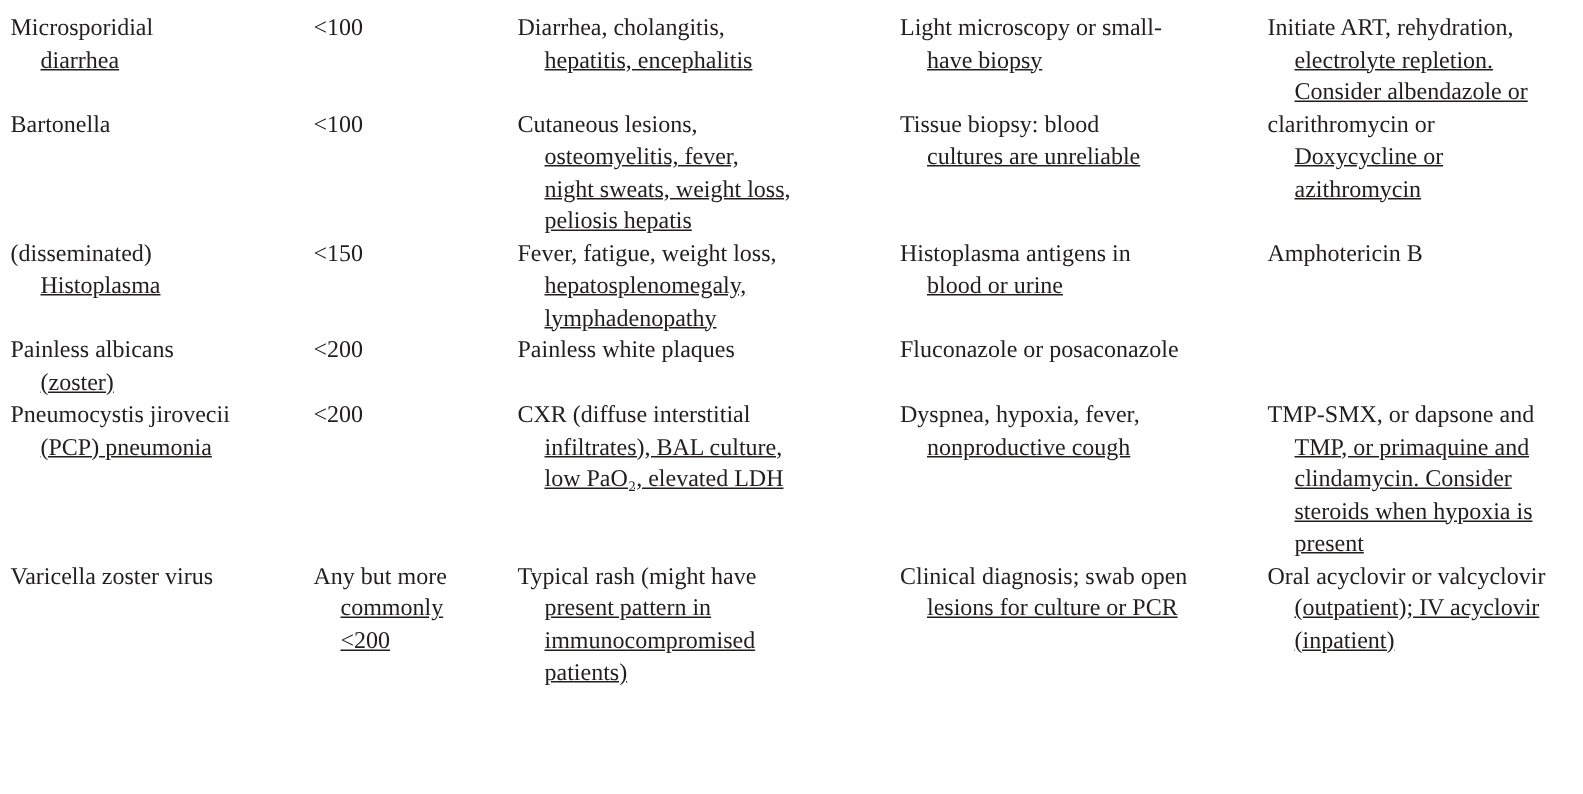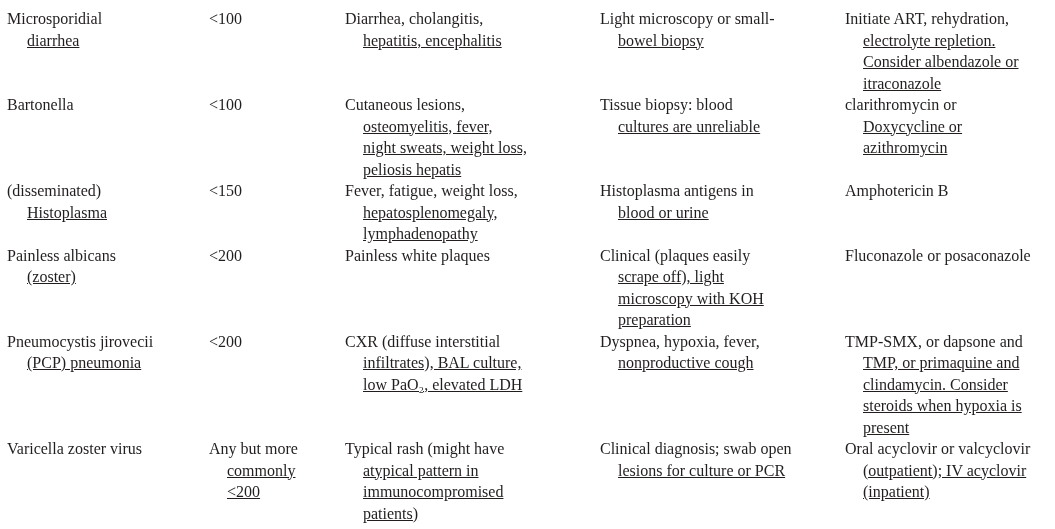--- a/index.html
+++ b/index.html
@@ -54,27 +54,26 @@
     </div>
     <div class="cell">
         <div class="ln">&lt;100</div>
       </div>
     <div class="cell">
         <div class="ln">Diarrhea, cholangitis,</div>
         <div class="ln">hepatitis, encephalitis</div>
       </div>
     <div class="cell">
         <div class="ln">Light microscopy or small-</div>
-        <div class="ln">bowel biopsy</div>
+        <div class="ln">have biopsy</div>
       </div>
     <div class="cell">
         <div class="ln">Initiate ART, rehydration,</div>
         <div class="ln">electrolyte repletion.</div>
         <div class="ln">Consider albendazole or</div>
-        <div class="ln">itraconazole</div>
       </div>
   </div>
 
   <div class="row">
     <div class="cell col1">
       <div class="ln italic">Bartonella</div>
 
     </div>
     <div class="cell">
         <div class="ln">&lt;100</div>
@@ -123,26 +122,20 @@
       <div class="ln italic">Painless albicans</div>
       <div class="ln">(zoster)</div>
     </div>
     <div class="cell">
         <div class="ln">&lt;200</div>
       </div>
     <div class="cell">
         <div class="ln">Painless white plaques</div>
       </div>
     <div class="cell">
-        <div class="ln">Clinical (plaques easily</div>
-        <div class="ln">scrape off), light</div>
-        <div class="ln">microscopy with KOH</div>
-        <div class="ln">preparation</div>
-      </div>
-    <div class="cell">
         <div class="ln">Fluconazole or posaconazole</div>
       </div>
   </div>
 
   <div class="row">
     <div class="cell col1">
       <div class="ln italic">Pneumocystis jirovecii</div>
       <div class="ln">(PCP) pneumonia</div>
     </div>
     <div class="cell">
@@ -171,21 +164,21 @@
       <div class="ln">Varicella zoster virus</div>
 
     </div>
     <div class="cell">
         <div class="ln">Any but more</div>
         <div class="ln">commonly</div>
         <div class="ln">&lt;200</div>
       </div>
     <div class="cell">
         <div class="ln">Typical rash (might have</div>
-        <div class="ln">atypical pattern in</div>
+        <div class="ln">present pattern in</div>
         <div class="ln">immunocompromised</div>
         <div class="ln">patients)</div>
       </div>
     <div class="cell">
         <div class="ln">Clinical diagnosis; swab open</div>
         <div class="ln">lesions for culture or PCR</div>
       </div>
     <div class="cell">
         <div class="ln">Oral acyclovir or valcyclovir</div>
         <div class="ln">(outpatient); IV acyclovir</div>

